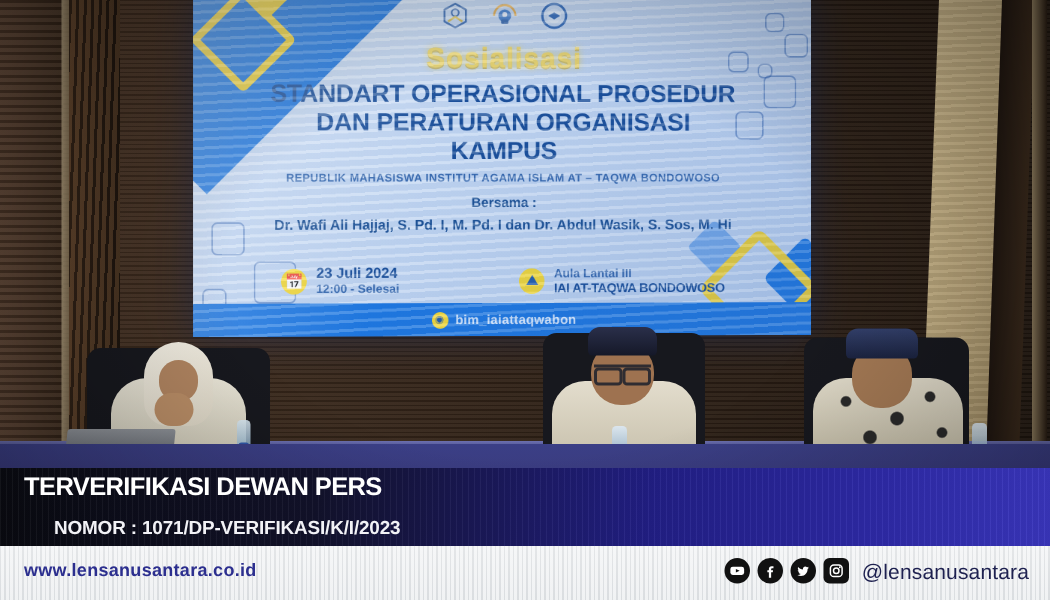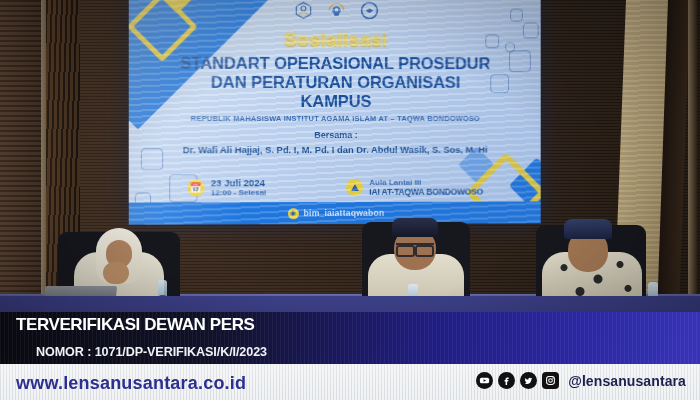--- a/index.html
+++ b/index.html
@@ -182,27 +182,27 @@
   .bn-title{position:absolute;left:16px;top:3px;font-size:17px;font-weight:bold;color:#fff;
     letter-spacing:-.4px;z-index:2;}
   .bn-nomor{position:absolute;left:16px;top:33px;font-size:12.6px;font-weight:bold;color:#f2f2f6;
     letter-spacing:-.1px;z-index:2;margin-left:20px;}
 
   
   .footer{position:absolute;left:0;top:364px;width:700px;height:36px;
     background:linear-gradient(180deg,#eceef0,#e2e5e8);}
   .footer:after{content:"";position:absolute;inset:0;
     background:repeating-linear-gradient(90deg, rgba(0,0,0,.035) 0 1px, rgba(255,255,255,.5) 1px 3px);}
-  .ft-url{position:absolute;left:16px;top:9px;font-size:18px;font-weight:bold;color:#2c2f8f;
+  .ft-url{position:absolute;left:16px;top:9px;font-size:12px;font-weight:bold;color:#2c2f8f;
     letter-spacing:.2px;z-index:2;}
   .ft-social{position:absolute;right:14px;top:8px;display:flex;align-items:center;gap:5px;z-index:2;}
   .soc{width:17px;height:17px;border-radius:50%;background:#111;flex:none;
     display:flex;align-items:center;justify-content:center;color:#fff;}
   .soc.sq-ig{border-radius:4px;}
-  .ft-handle{font-size:14px;font-weight:bold;color:#1e2150;margin-left:4px;letter-spacing:.1px;}
+  .ft-handle{font-size:14px;font-weight:normal;color:#1e2150;margin-left:4px;letter-spacing:.1px;}
 </style>
 </head>
 <body>
 
 <div class="stage">
 
   <div class="photo">
 
     <div class="wall-dark"></div>
     <div class="panel-left"></div>

